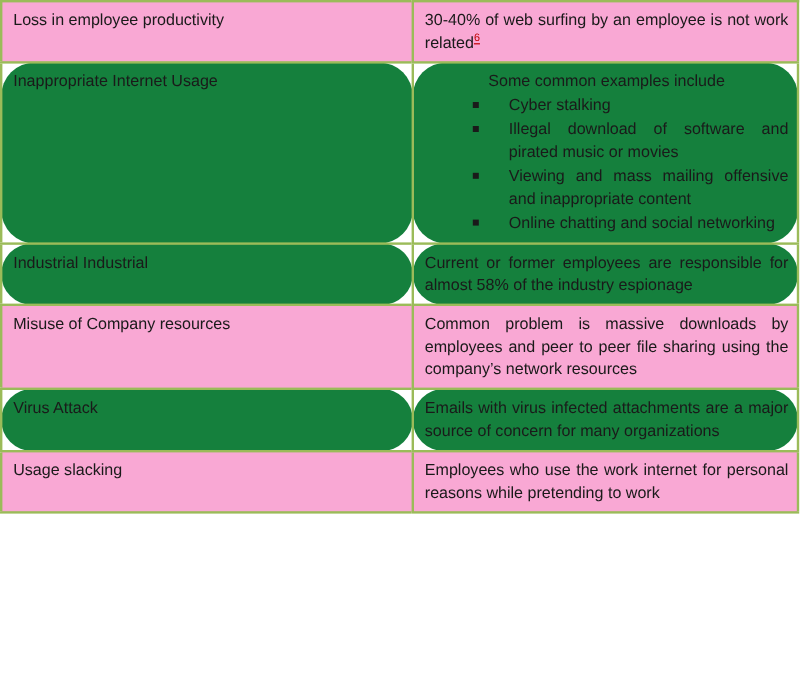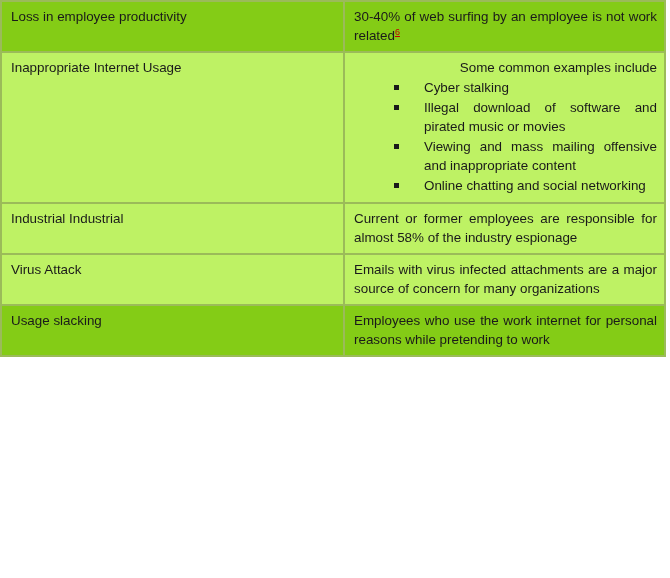--- a/index.html
+++ b/index.html
@@ -44,24 +44,25 @@
   }
 
   td.col-detail {
     text-align: justify;
     text-justify: inter-word;
     padding-left: 9px;
     padding-right: 7px;
   }
 
   tr.row-plain td {
-    background: #84cc16;
+    background: #f9a8d4;
   }
   tr.row-shaded td {
-    background: #bef264;
+    background: #15803d;
+    border-radius: 28px;
   }
 
   .footnote-ref {
     color: #c00000;
     font-size: 9px;
     vertical-align: super;
     text-decoration: underline;
     line-height: 0;
   }
 
@@ -87,21 +88,21 @@
     background: #1a1a1a;
   }
   ul.example-list li .li-text {
     display: block;
     text-align: justify;
     text-justify: inter-word;
   }
   
   .intro-line {
     display: block;
-    text-align: right;
+    text-align: center;
   }
 </style>
 </head>
 <body>
 
 <table id="issues-table">
   <tbody>
 
     <tr class="row-plain">
       <td class="col-issue">
@@ -136,20 +137,26 @@
     </tr>
 
 
     <tr class="row-shaded">
       <td class="col-issue">
         <span>Industrial Industrial</span>
       </td>
       <td class="col-detail">Current or former employees are responsible for almost 58% of the industry espionage</td>
     </tr>
 
+    <tr class="row-plain">
+      <td class="col-issue">
+        <span>Misuse of Company resources</span>
+      </td>
+      <td class="col-detail">Common problem is massive downloads by employees and peer to peer file sharing using the company’s network resources</td>
+    </tr>
 
     <tr class="row-shaded">
       <td class="col-issue">
         <span>Virus Attack</span>
       </td>
       <td class="col-detail">Emails with virus infected attachments are a major source of concern for many organizations</td>
     </tr>
 
     <tr class="row-plain">
       <td class="col-issue">

